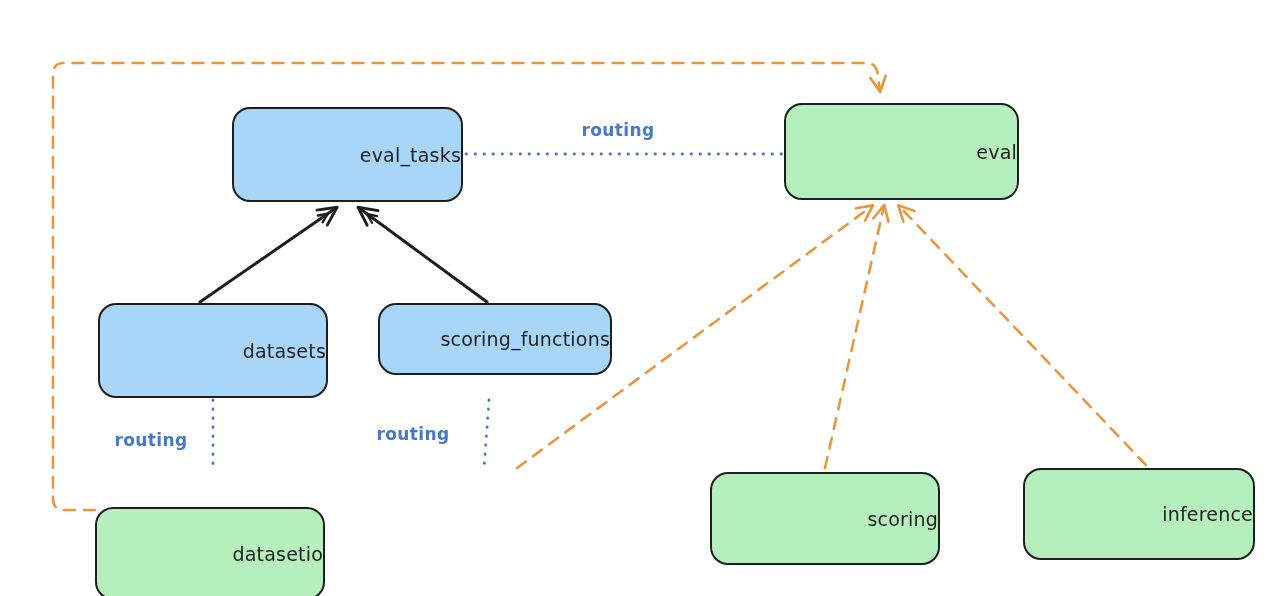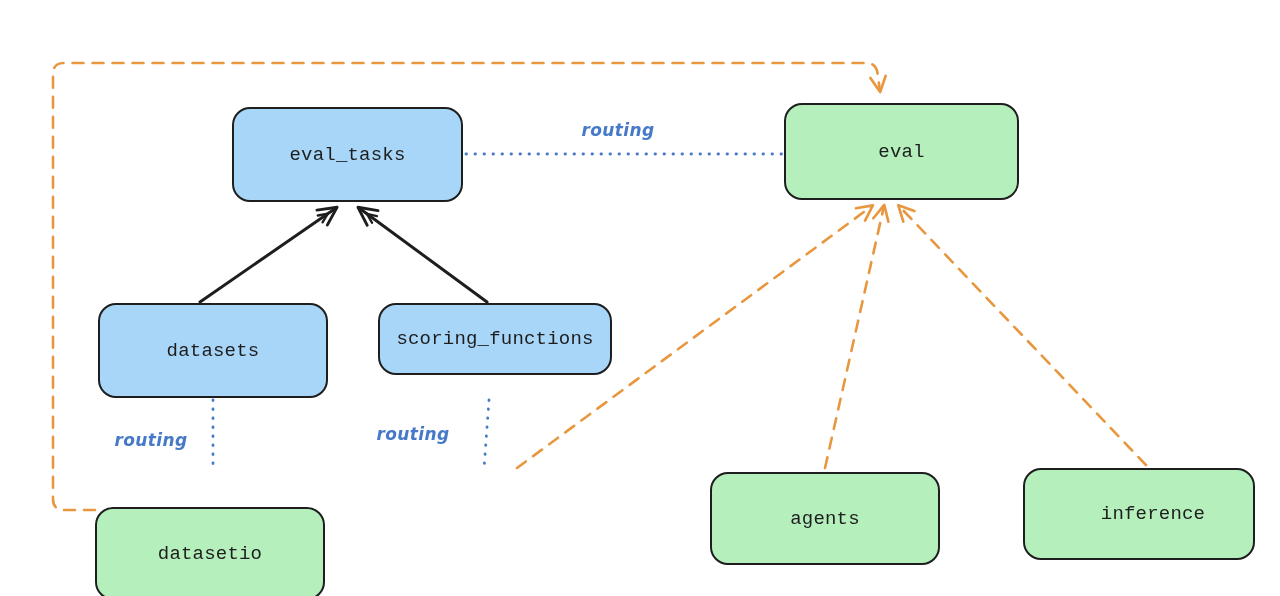--- a/index.html
+++ b/index.html
@@ -9,36 +9,34 @@
     background:#ffffff;
     font-family:"DejaVu Sans","Liberation Sans",sans-serif;
     overflow:hidden;
   }
   svg.edges { position:absolute; left:0; top:0; width:1280px; height:596px; }
   .node {
     position:absolute;
     box-sizing:border-box;
     border:2.5px solid #1e1e1e;
     border-radius:18px;
-    display:flex; align-items:center; justify-content:center;
+    display:flex; align-items:center; justify-content:flex-end;
     font-size:19px; color:#1e1e1e;
     letter-spacing:0.2px;
-    font-family:Liberation Mono, monospace;
   }
   .node.blue  { background:#a8d6f8; }
   .node.green { background:#b4efbc; }
   .routing-label {
     position:absolute;
     transform:translate(-50%,-50%);
     color:#4679c8;
     font-size:17px;
     font-weight:600;
     letter-spacing:0.4px;
     white-space:nowrap;
-    font-style:italic;
   }
   
   #n-eval_tasks        { left:232px; top:107px; width:231px; height:95px; }
   #n-eval              { left:784px; top:103px; width:235px; height:97px; }
   #n-datasets          { left:98px;  top:303px; width:230px; height:95px; }
   #n-scoring_functions { left:378px; top:303px; width:234px; height:72px; }
   #n-datasetio         { left:95px;  top:475px; width:230px; height:93px;margin-top:32px; }
   #n-scoring           { left:385px; top:472px; width:215px; height:95px; }
   #n-agents            { left:710px; top:472px; width:230px; height:93px; }
   #n-inference         { left:1023px;top:468px; width:232px; height:92px;padding-left:28px; }
@@ -85,21 +83,21 @@
   <div class="node blue" id="n-datasets">
     <span>datasets</span>
   </div>
   <div class="node blue" id="n-scoring_functions">
     <span>scoring_functions</span>
   </div>
   <div class="node green" id="n-datasetio">
     <span>datasetio</span>
   </div>
   <div class="node green" id="n-agents">
-    <span>agents</span>
+    <span>scoring</span>
   </div>
   <div class="node green" id="n-inference">
     <span>inference</span>
   </div>
 
   <div class="routing-label" id="lbl-routing-top">routing</div>
   <div class="routing-label" id="lbl-routing-datasets">routing</div>
   <div class="routing-label" id="lbl-routing-scoring">routing</div>
 
 </div>

